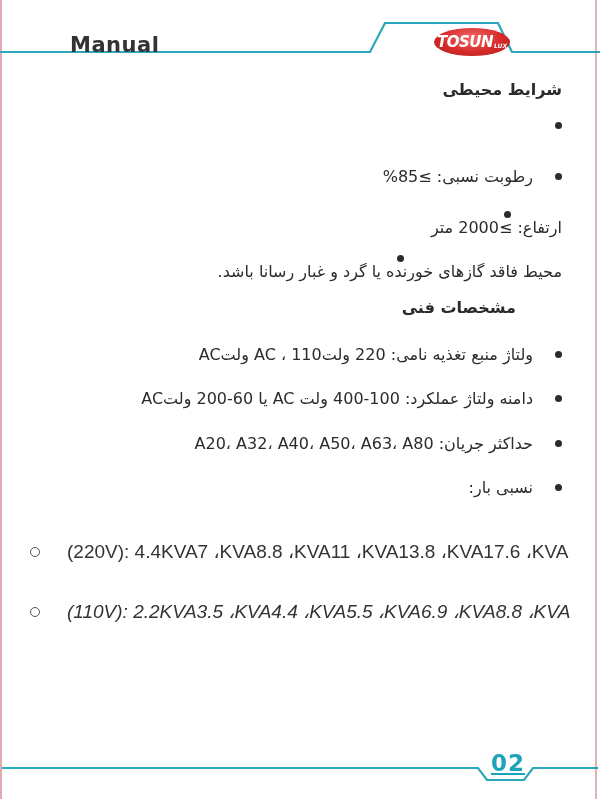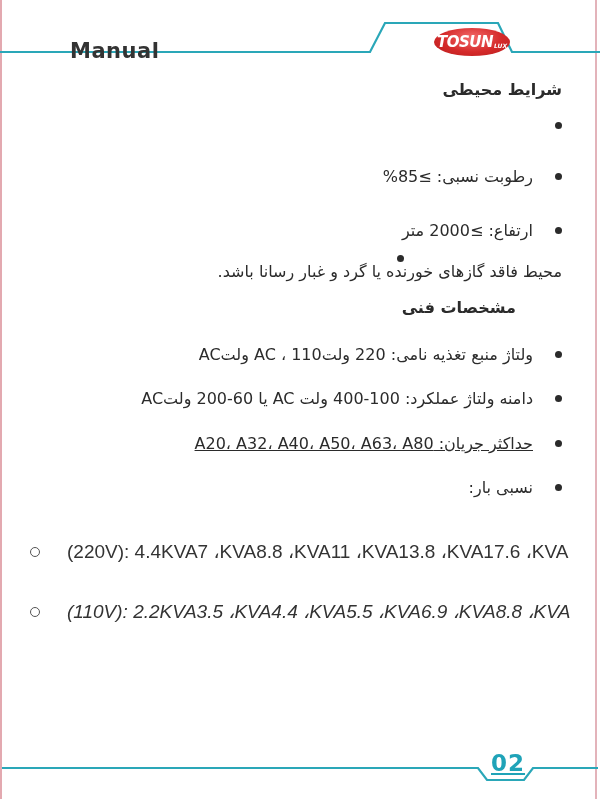--- a/index.html
+++ b/index.html
@@ -6,21 +6,21 @@
     body {
       width: 600px; height: 799px; position: relative; overflow: hidden;
       background: #ffffff;
       font-family: "DejaVu Sans", sans-serif;
       color: #2b2b2b;
     }
     .border-left { position: absolute; left: 0; top: 0; width: 2px; height: 799px; background: #e3a9b0; }
     .border-right { position: absolute; right: 3px; top: 0; width: 2px; height: 799px; background: #e3b3ba; }
 
     .header-title {
-      position: absolute; left: 70px; top: 39px;
+      position: absolute; left: 70px; top: 33px;
       font-family: "DejaVu Sans", sans-serif; font-weight: bold;
       font-size: 21px; letter-spacing: 0.5px; color: #333333;
     }
     .header-svg { position: absolute; left: 0; top: 0; }
     .logo {
       position: absolute; left: 434px; top: 28px; width: 76px; height: 28px;
       border-radius: 50%;
       background: radial-gradient(ellipse at 50% 35%, #f36a6a 0%, #d52a2a 55%, #b51c1c 100%);
       display: flex; align-items: center; justify-content: center;
       color: #fff; font-weight: bold; font-style: italic;
@@ -80,40 +80,40 @@
 
 <div class="rtl-block heading" style="top:80px;">شرایط محیطی</div>
 
 <div class="rtl-block bullet-row" style="top:122px;">
   <span class="bullet-dot"></span>
 </div>
 <div class="rtl-block bullet-row" style="top:167px;">
   <span class="bullet-dot"></span>
   <span>رطوبت نسبی: ≥85%</span>
 </div>
-<div class="rtl-block bullet-row" style="top:221px;">
+<div class="rtl-block bullet-row" style="top:211px;flex-direction:column;">
   <span class="bullet-dot"></span>
   <span>ارتفاع: ≥2000 متر</span>
 </div>
 <div class="rtl-block bullet-row" style="top:255px;flex-direction:column;">
   <span class="bullet-dot"></span>
   <span>محیط فاقد گازهای خورنده یا گرد و غبار رسانا باشد.</span>
 </div>
 
 <div class="rtl-block heading" style="top:298px; right:84px;">مشخصات فنی</div>
 
 <div class="rtl-block bullet-row" style="top:345px;">
   <span class="bullet-dot"></span>
   <span>ولتاژ منبع تغذیه نامی: 220 ولتAC ، 110 ولتAC</span>
 </div>
 <div class="rtl-block bullet-row" style="top:389px;justify-content:space-between;">
   <span class="bullet-dot"></span>
   <span>دامنه ولتاژ عملکرد: 100-400 ولت AC یا 60-200 ولتAC</span>
 </div>
-<div class="rtl-block bullet-row" style="top:434px;text-decoration:underline;">
+<div class="rtl-block bullet-row" style="top:434px;">
   <span class="bullet-dot"></span>
   <span>حداکثر جریان: A20، A32، A40، A50، A63، A80</span>
 </div>
 <div class="rtl-block bullet-row" style="top:478px;">
   <span class="bullet-dot"></span>
   <span>نسبی بار:</span>
 </div>
 
 <div class="ltr-row" style="top:540px;">
   <span class="circle-bullet"></span>

